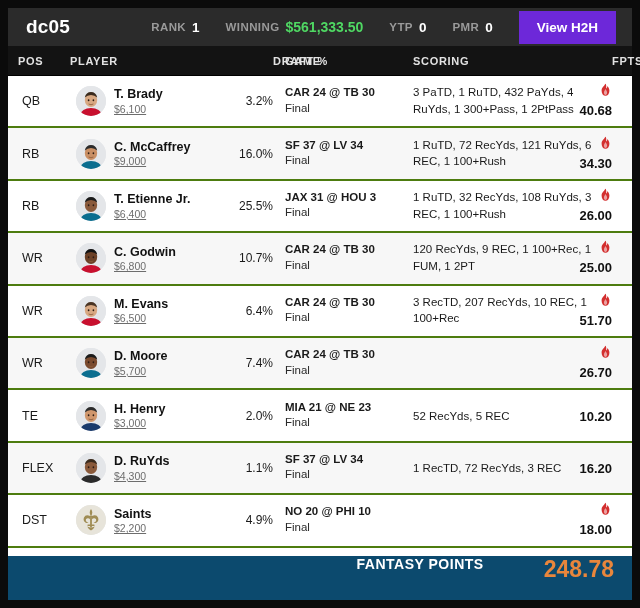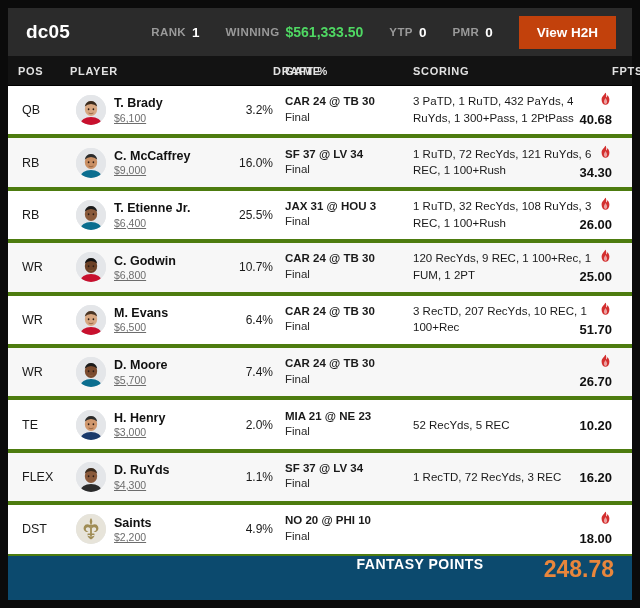--- a/index.html
+++ b/index.html
@@ -12,21 +12,21 @@
   .widget {
     position: absolute;
     left: 8px; top: 8px;
     width: 624px; height: 592px;
     background: #1c1c1c;
     display: flex; flex-direction: column;
   }
 
   
   .header {
-    height: 48px;
+    height: 38px;
     background: #2b2b2b;
     display: flex; align-items: center;
     padding: 0 10px 0 18px;
     flex: none;
   }
   .team-name {
     color: #ffffff;
     font-size: 19px;
     font-weight: bold;
     letter-spacing: .2px;
@@ -36,21 +36,21 @@
     display: flex; align-items: center;
   }
   .metric { display: flex; align-items: center; margin-right: 26px; white-space: nowrap; }
   .metric .lbl {
     color: #9a9a9a; font-size: 11.5px; font-weight: bold;
     letter-spacing: .4px; margin-right: 6px;
   }
   .metric .val { color: #ffffff; font-size: 13.5px; font-weight: bold; }
   .metric .val.money { color: #4fd863; font-size: 14px; }
   .h2h-btn {
-    background: #c2410c;
+    background: #6d28d9;
     color: #ffffff;
     font-size: 13.5px; font-weight: bold;
     border: none;
     padding: 9px 18px;
     margin-right: 6px;
     cursor: pointer;
     white-space: nowrap;
   }
 
   
@@ -73,21 +73,21 @@
   .ch-game { left: 277px; }
   .ch-score{ left: 405px; }
   .ch-fpts { left: 604px; transform: translate(-100%, -50%); }
 
   
   .rows { flex: 1 1 auto; background: #ffffff; overflow: hidden; }
   .row {
     position: relative;
     height: 52.4px;
     background: #ffffff;
-    border-bottom: 4px solid #4d7c0f;
+    border-bottom: 2px solid #4d7c0f;
   }
   .row.alt { background: #f7f7f7; }
 
   .cell { position: absolute; top: 50%; transform: translateY(-50%); }
 
   .c-pos {
     left: 14px;
     font-size: 12.5px; color: #1a1a1a; font-weight: normal;
   }
   .c-player { left: 68px; display: flex; align-items: center; }

